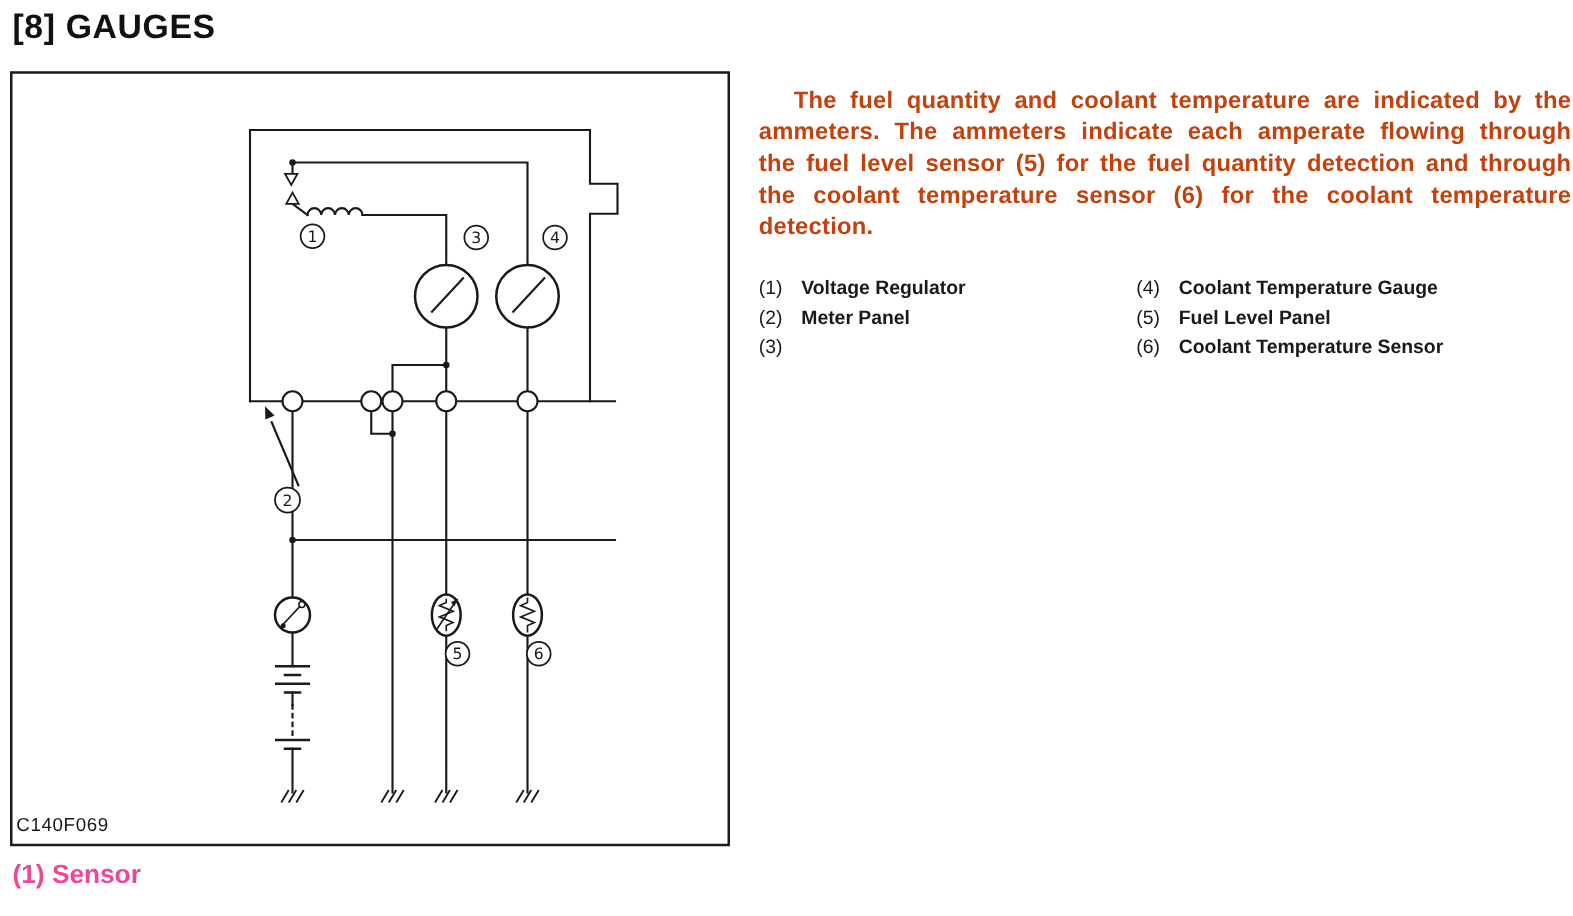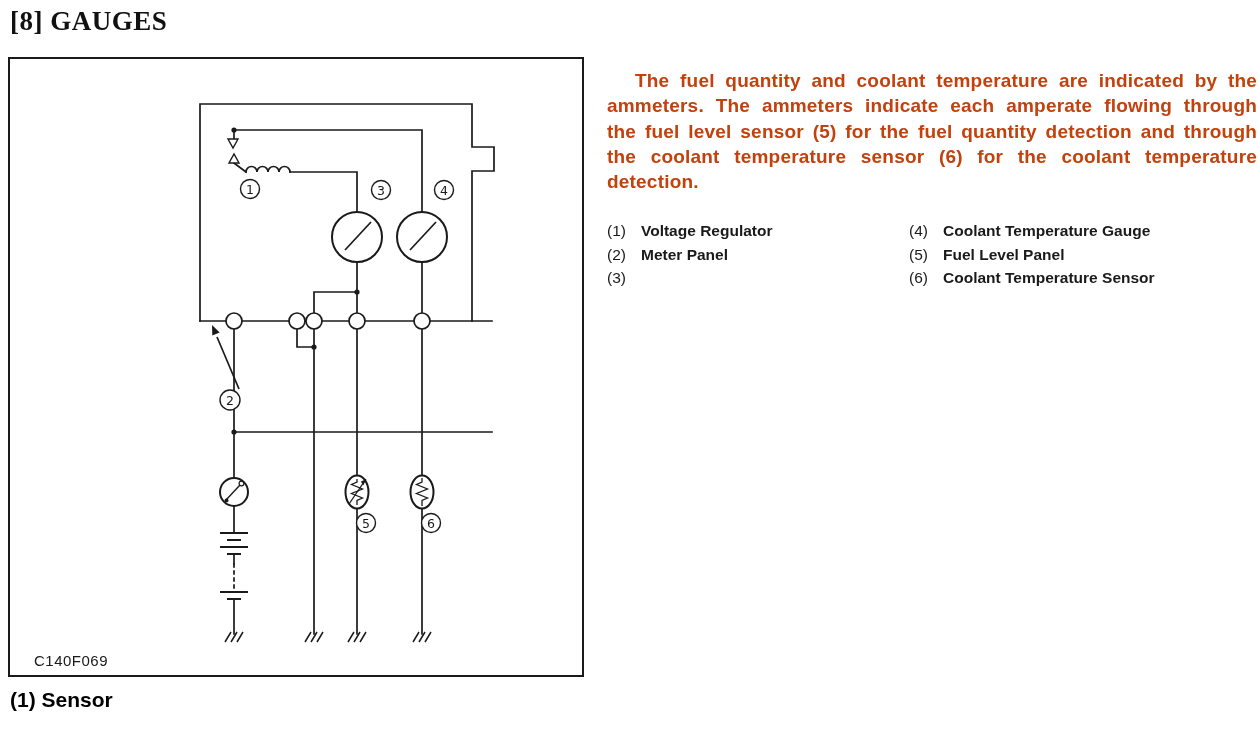--- a/index.html
+++ b/index.html
@@ -4,34 +4,34 @@
 <style>
   html,body{margin:0;padding:0;}
   body{
     width:1258px;height:733px;overflow:hidden;position:relative;
     background:#fff;color:#141414;
     font-family:"Liberation Sans",sans-serif;
     -webkit-font-smoothing:antialiased;
   }
   .page-title{
     position:absolute;left:10px;top:6px;margin:0;
-    font-size:27px;font-weight:bold;letter-spacing:.5px;color:#111;font-family:Liberation Serif, serif;
+    font-size:27px;font-weight:bold;letter-spacing:.5px;color:#111;
   }
   .figure-box{
     position:absolute;left:8px;top:57px;width:576px;height:620px;
     border:2px solid #1a1a1a;background:#fff;box-sizing:border-box;
   }
   .figure-box svg{position:absolute;left:0;top:0;}
   .figure-caption{
-    position:absolute;left:24px;bottom:6px;
+    position:absolute;left:3px;bottom:6px;
     font-size:15px;font-weight:500;letter-spacing:.5px;color:#1a1a1a;
   }
   .footer-heading{
     position:absolute;left:10px;top:688px;margin:0;
-    font-size:21px;font-weight:bold;color:#000000;
+    font-size:21px;font-weight:bold;color:#ec4899;
   }
   .right-col{
     position:absolute;left:607px;top:68px;width:650px;
   }
   .para{
     margin:0;font-size:19px;line-height:1.33;font-weight:600;
     text-align:justify;text-indent:28px;letter-spacing:.2px;word-spacing:1.5px;
     color:#c2410c;
   }
   .legend{

